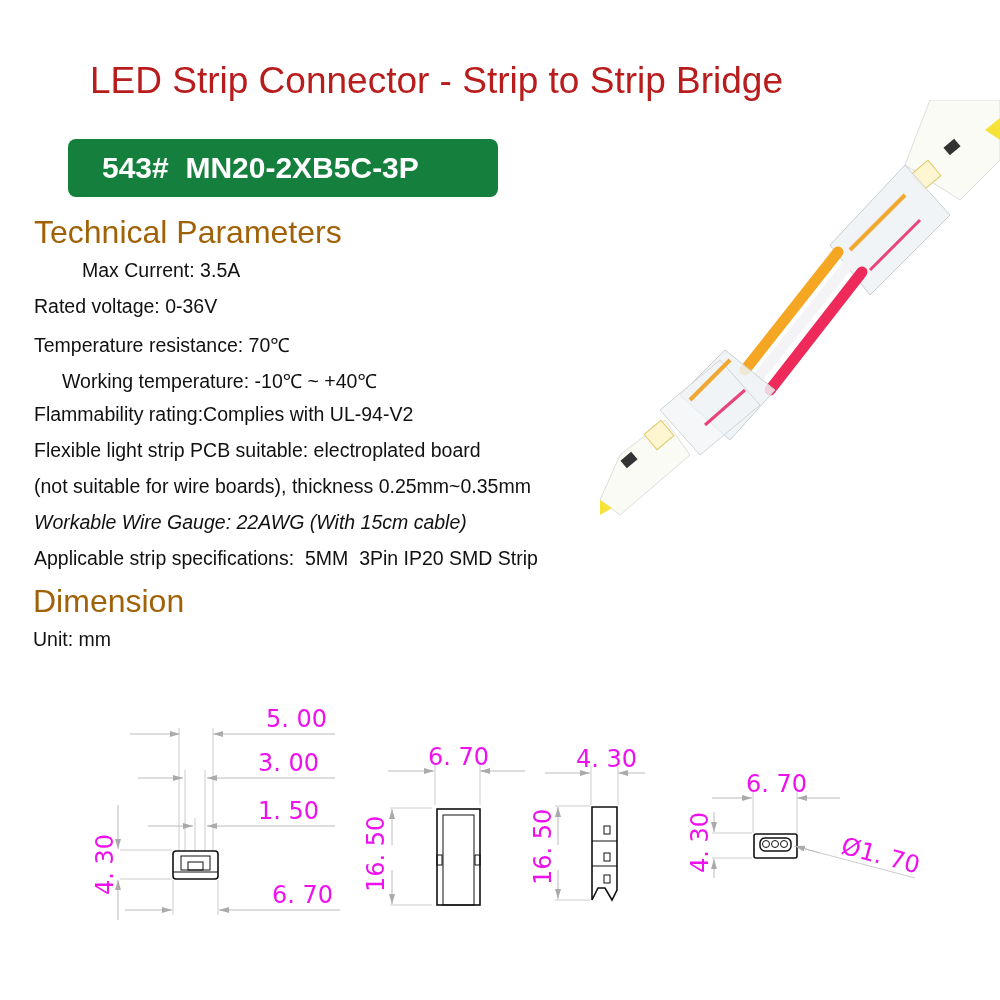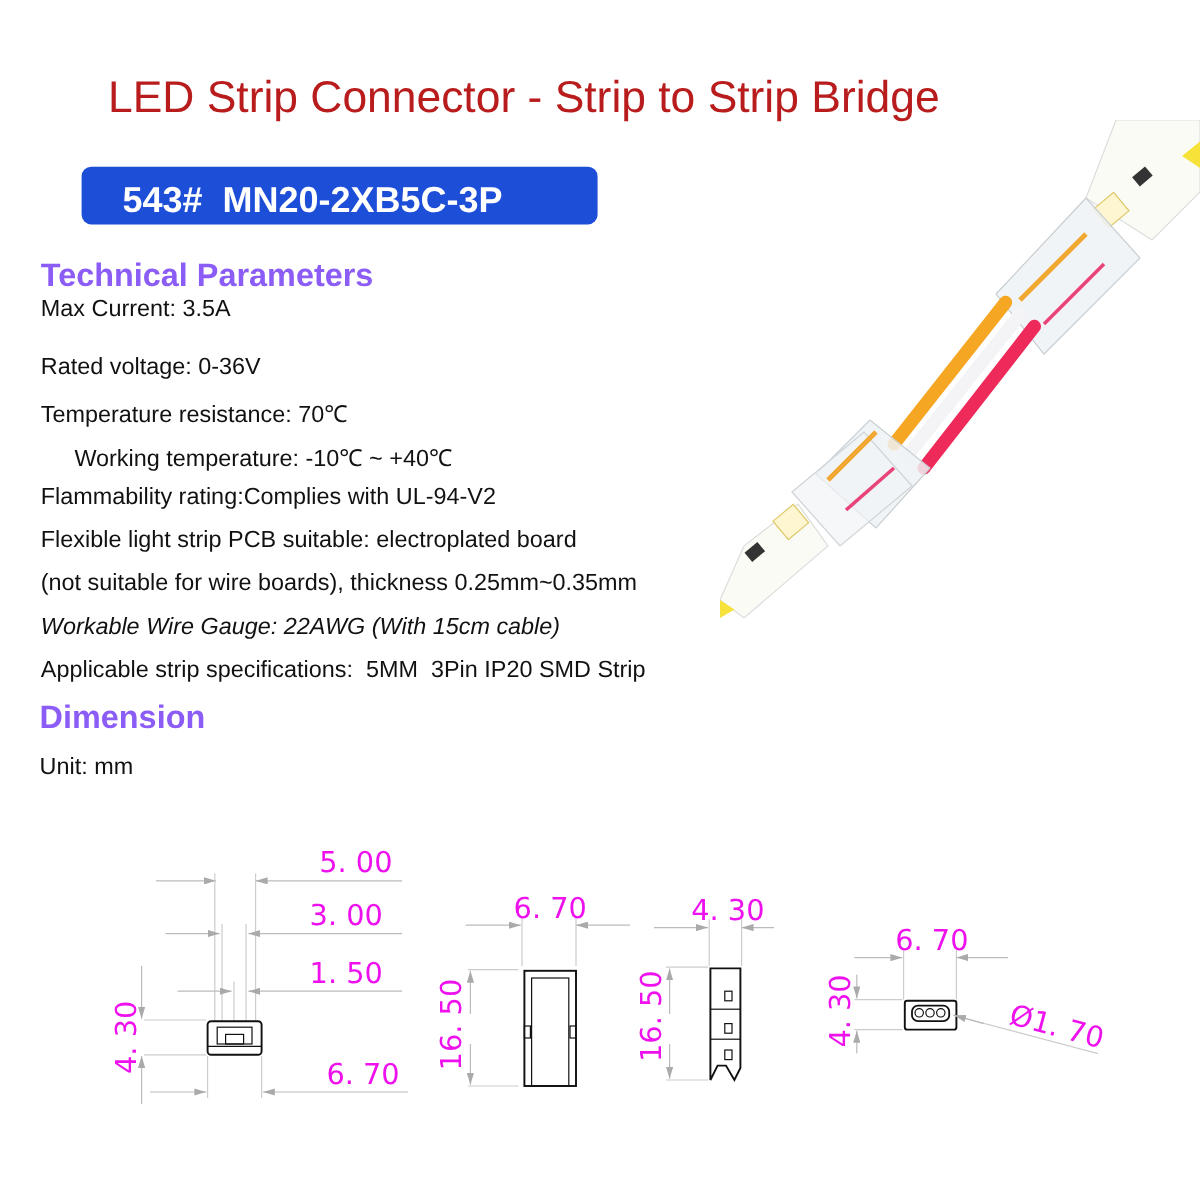--- a/index.html
+++ b/index.html
@@ -1,37 +1,37 @@
 <!DOCTYPE html>
 <html><head>
   <meta charset="utf-8">
   <style>
     html, body { margin: 0; padding: 0; background: #ffffff; }
     body { width: 1000px; height: 1000px; position: relative; overflow: hidden;
            font-family: "Liberation Sans", sans-serif; color: #111; }
     .title { position: absolute; left: 58px; top: 60px; font-size: 37px; font-weight: normal;
              letter-spacing: 0px; color: #b91c1c; white-space: nowrap; margin-left: 32px; }
-    .badge { position: absolute; left: 68px; top: 139px; width: 430px; height: 48px;
-             background: #1d4ed8; border-radius: 8px; color: #fff; font-weight: bold;
+    .badge { position: absolute; left: 68px; top: 139px; width: 430px; height: 58px;
+             background: #15803d; border-radius: 8px; color: #fff; font-weight: bold;
              font-size: 30px; line-height: 58px; box-sizing: border-box; padding-left: 34px;
              white-space: pre; }
-    .h2 { position: absolute; font-size: 27px; font-weight: bold; color: #8b5cf6; white-space: nowrap; }
+    .h2 { position: absolute; font-size: 32px; font-weight: normal; color: #a16207; white-space: nowrap; }
     .param { position: absolute; left: 34px; font-size: 19.5px; color: #111; white-space: pre; }
     .photo { position: absolute; left: 600px; top: 100px; width: 400px; height: 420px; }
     .dims { position: absolute; left: 0; top: 680px; width: 1000px; height: 260px; }
     .dimtxt { font-family: "DejaVu Sans", sans-serif; fill: #ee11ee; }
   </style>
 </head>
 <body>
 
 <div class="title">LED Strip Connector - Strip to Strip Bridge</div>
 <div class="badge">543#  MN20-2XB5C-3P</div>
 
 <div class="h2" style="left:34px; top:214px;">Technical Parameters</div>
-<div class="param" style="top:246px;">Max Current: 3.5A</div>
+<div class="param" style="top:259px;margin-left:48px;">Max Current: 3.5A</div>
 <div class="param" style="top:295px;">Rated voltage: 0-36V</div>
 <div class="param" style="top:331px;">Temperature resistance: 70℃</div>
 <div class="param" style="top:367px;margin-left:28px;">Working temperature: -10℃ ~ +40℃</div>
 <div class="param" style="top:403px;">Flammability rating:Complies with UL-94-V2</div>
 <div class="param" style="top:439px;">Flexible light strip PCB suitable: electroplated board</div>
 <div class="param" style="top:475px;">(not suitable for wire boards), thickness 0.25mm~0.35mm</div>
 <div class="param" style="top:511px;font-style:italic;">Workable Wire Gauge: 22AWG (With 15cm cable)</div>
 <div class="param" style="top:547px;">Applicable strip specifications:  5MM  3Pin IP20 SMD Strip</div>
 
 <div class="h2" style="left:33px; top:583px;">Dimension</div>

